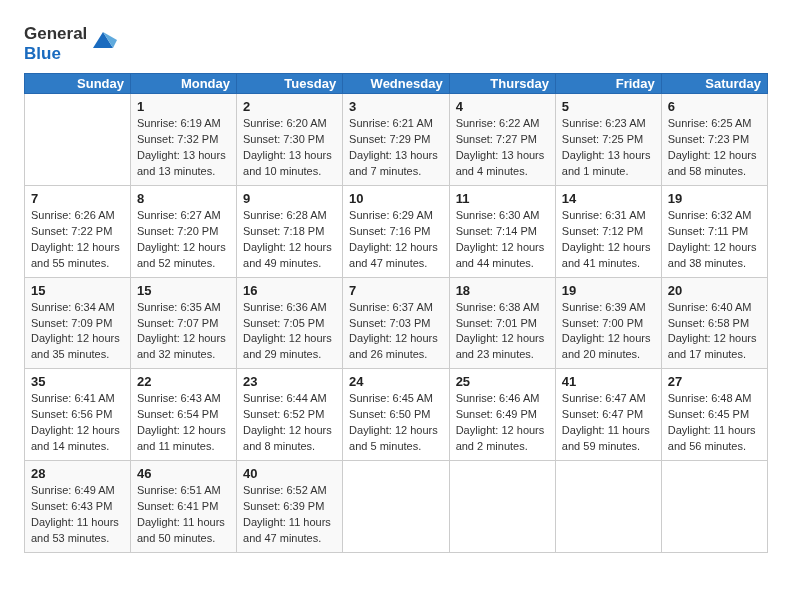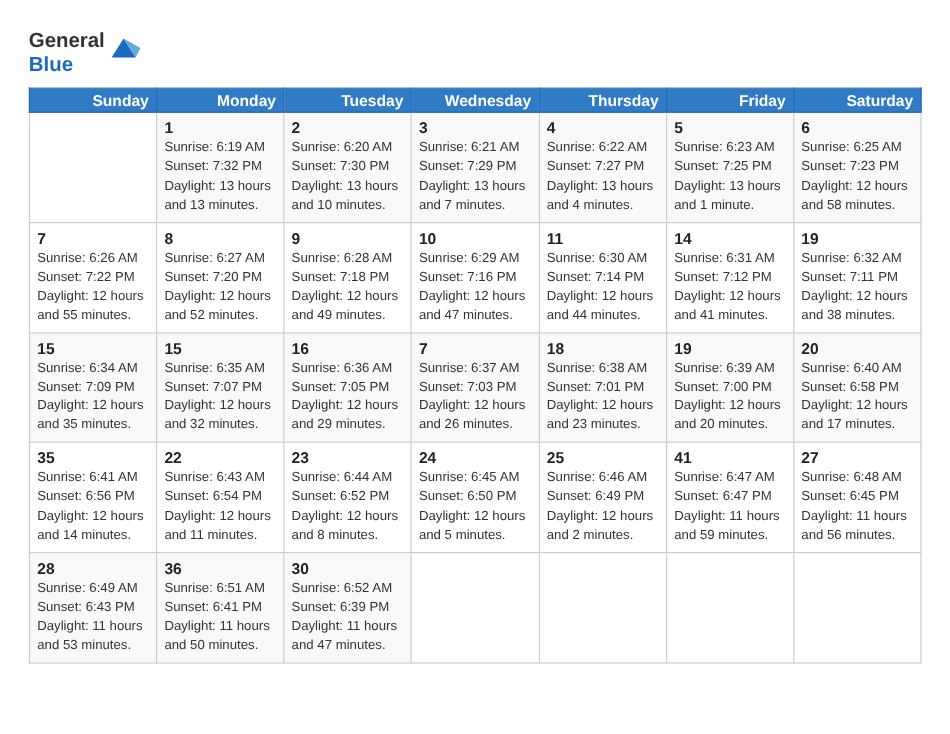--- a/index.html
+++ b/index.html
@@ -236,25 +236,25 @@
           <span class="day-number">27</span>
           <div class="day-info">Sunrise: 6:48 AM<br>Sunset: 6:45 PM<br>Daylight: 11 hours and 56 minutes.</div>
         </td>
       </tr>
       <tr>
         <td>
           <span class="day-number">28</span>
           <div class="day-info">Sunrise: 6:49 AM<br>Sunset: 6:43 PM<br>Daylight: 11 hours and 53 minutes.</div>
         </td>
         <td>
-          <span class="day-number">36</span>
+          <span class="day-number">46</span>
           <div class="day-info">Sunrise: 6:51 AM<br>Sunset: 6:41 PM<br>Daylight: 11 hours and 50 minutes.</div>
         </td>
         <td>
-          <span class="day-number">30</span>
+          <span class="day-number">40</span>
           <div class="day-info">Sunrise: 6:52 AM<br>Sunset: 6:39 PM<br>Daylight: 11 hours and 47 minutes.</div>
         </td>
         <td class="empty-cell"></td>
         <td class="empty-cell"></td>
         <td class="empty-cell"></td>
         <td class="empty-cell"></td>
       </tr>
     </tbody>
 </table>
 

